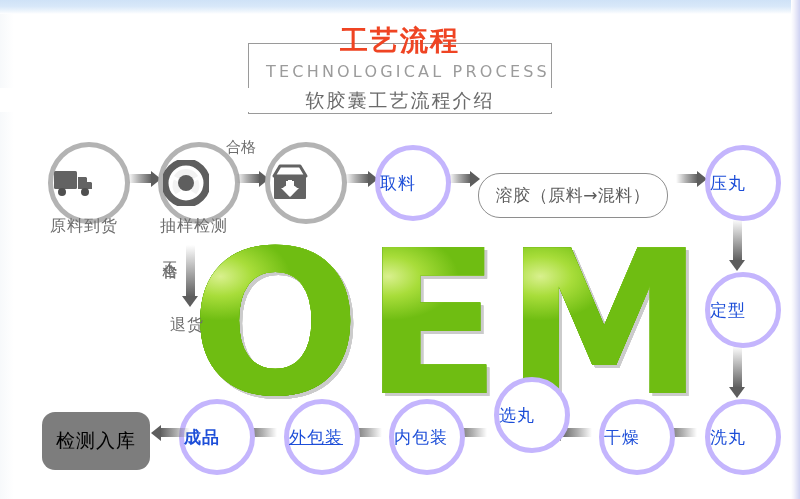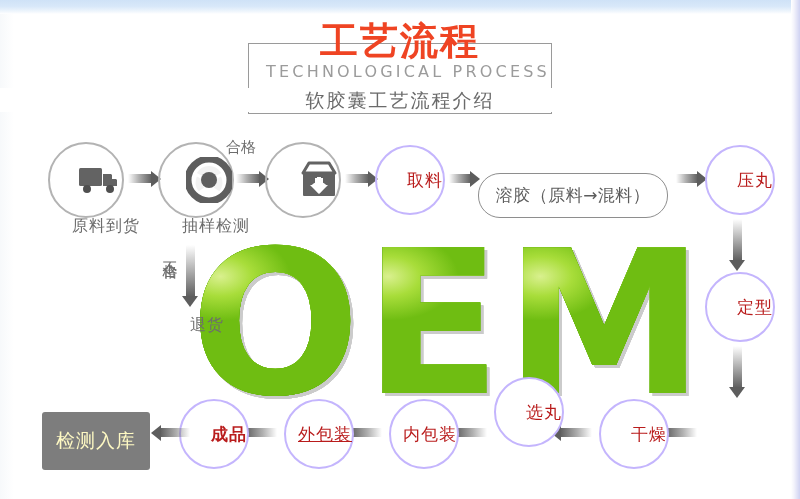--- a/index.html
+++ b/index.html
@@ -22,21 +22,21 @@
   
   .header{position:absolute;left:0;top:20px;width:800px;height:90px;}
   .rule-left{position:absolute;left:0;top:71px;width:248px;height:1px;background:#9a9a9a;}
   .rule-right{position:absolute;left:552px;top:71px;width:248px;height:1px;background:#9a9a9a;}
   .brk{position:absolute;}
   .brk.top{left:248px;top:23px;width:304px;height:1px;background:#9a9a9a;}
   .brk.bot{left:248px;top:93px;width:304px;height:1px;background:#9a9a9a;}
   .brk.l{left:248px;top:23px;width:1px;height:71px;background:#9a9a9a;}
   .brk.r{left:551px;top:23px;width:1px;height:71px;background:#9a9a9a;}
   .hd-main{position:absolute;left:0;top:0;width:800px;text-align:center;
-    font-size:38px;line-height:42px;font-weight:bold;color:#ef4423;letter-spacing:2px;
+    font-size:28px;line-height:42px;font-weight:bold;color:#ef4423;letter-spacing:2px;
     font-family:"DejaVu Sans","Liberation Sans",sans-serif;}
   .hd-sub{position:absolute;left:0;top:44px;width:800px;text-align:center;
     font-size:16px;line-height:16px;color:#9b9b9b;letter-spacing:3.2px;padding-left:8px;}
   .hd-cn{position:absolute;left:0;top:68px;width:800px;text-align:center;
     font-size:19px;line-height:24px;color:#6a6a6a;letter-spacing:2px;
     background:#fff;}
   .hd-cn span{background:#fff;padding:0 6px;}
 
   
   .oem{position:absolute;left:196px;top:238px;width:500px;height:172px;
@@ -53,33 +53,33 @@
     background-image:
       radial-gradient(ellipse 70px 44px at 18% 22%, #d9f08e 0%, #a8dd3a 45%, #6fbd12 100%),
       radial-gradient(ellipse 80px 50px at 72% 18%, #c6ea6e 0%, #8fd024 55%, #5fae0c 100%),
       radial-gradient(ellipse 66px 40px at 30% 72%, #e3f5a6 0%, #9ed62e 50%, #63b10e 100%),
       radial-gradient(ellipse 74px 46px at 84% 70%, #cdf07d 0%, #84c81c 55%, #4f9c08 100%),
       radial-gradient(ellipse 60px 36px at 52% 48%, #f0fbc4 0%, #aee043 55%, #73bd14 100%),
       linear-gradient(135deg,#9ed92e 0%,#7cc413 40%,#a8e13c 70%,#5faa0a 100%);
   }
 
   
-  .node{position:absolute;border:2px solid #c4b5fd;border-radius:50%;
+  .node{position:absolute;border:5px solid #c4b5fd;border-radius:50%;
     background:rgba(255,255,255,0);
-    display:flex;align-items:center;justify-content:flex-end;
-    color:#b91c1c;font-size:17px;letter-spacing:1px;}
+    display:flex;align-items:center;justify-content:flex-start;
+    color:#1d4ed8;font-size:17px;letter-spacing:1px;}
   .node.icon-node{border-color:#b3b3b3;}
   .pill{position:absolute;border:1px solid #8e8e8e;border-radius:22px;
     display:flex;align-items:center;justify-content:center;
     color:#5c5c5c;font-size:17px;letter-spacing:.5px;background:#fff;margin-top:16px;}
-  .boxnode{position:absolute;background:#7d7d7d;border-radius:3px;
+  .boxnode{position:absolute;background:#7d7d7d;border-radius:13px;
     display:flex;align-items:center;justify-content:center;
-    color:#fef9c3;font-size:19px;letter-spacing:1px;}
+    color:#000000;font-size:19px;letter-spacing:1px;}
   .caption{position:absolute;color:#6d6d6d;font-size:16px;letter-spacing:1px;
-    text-align:right;white-space:nowrap;}
+    text-align:center;white-space:nowrap;}
 
   
   .arr{position:absolute;height:14px;display:block;}
   .arr-r{background:
       linear-gradient(to right, rgba(120,120,120,0) 0%, rgba(110,110,110,.55) 45%, #5d5d5d 100%);
     height:9px;}
   .arr-r:after{content:"";position:absolute;right:-9px;top:-3.5px;
     border-left:10px solid #5d5d5d;border-top:8px solid transparent;border-bottom:8px solid transparent;}
   .arr-l{background:
       linear-gradient(to left, rgba(120,120,120,0) 0%, rgba(110,110,110,.55) 45%, #5d5d5d 100%);
@@ -183,20 +183,23 @@
   <div class="caption" style="left:150px;top:315px;width:74px;">退货</div>
 
   <div class="arr-d" style="left:733px;top:219px;height:42px;"></div>
 
   <div class="node" style="left:705px;top:272px;width:66px;height:66px;background:#fff;">
     <span>定型</span>
   </div>
 
   <div class="arr-d" style="left:733px;top:346px;height:42px;"></div>
 
+  <div class="node" style="left:705px;top:399px;width:66px;height:66px;background:#fff;">
+    <span>洗丸</span>
+  </div>
 
   <div class="arr arr-l" style="left:665px;top:428px;width:32px;"></div>
 
   <div class="node" style="left:599px;top:399px;width:66px;height:66px;background:#fff;">
     <span>干燥</span>
   </div>
 
   <div class="arr arr-l" style="left:560px;top:428px;width:32px;"></div>
 
   <div class="node" style="left:494px;top:377px;width:66px;height:66px;background:#fff;">

